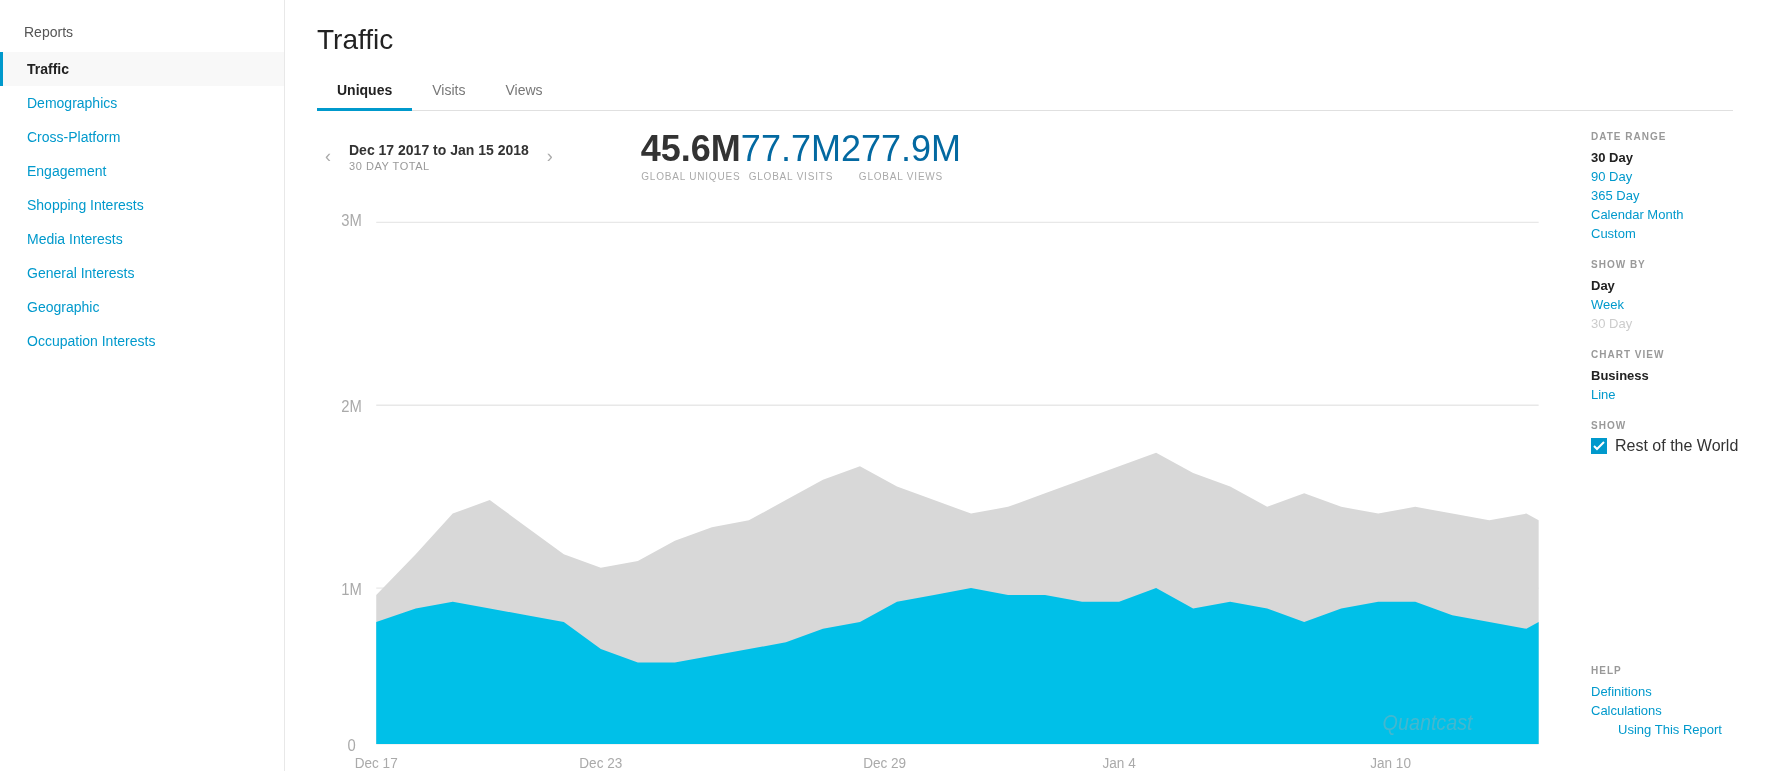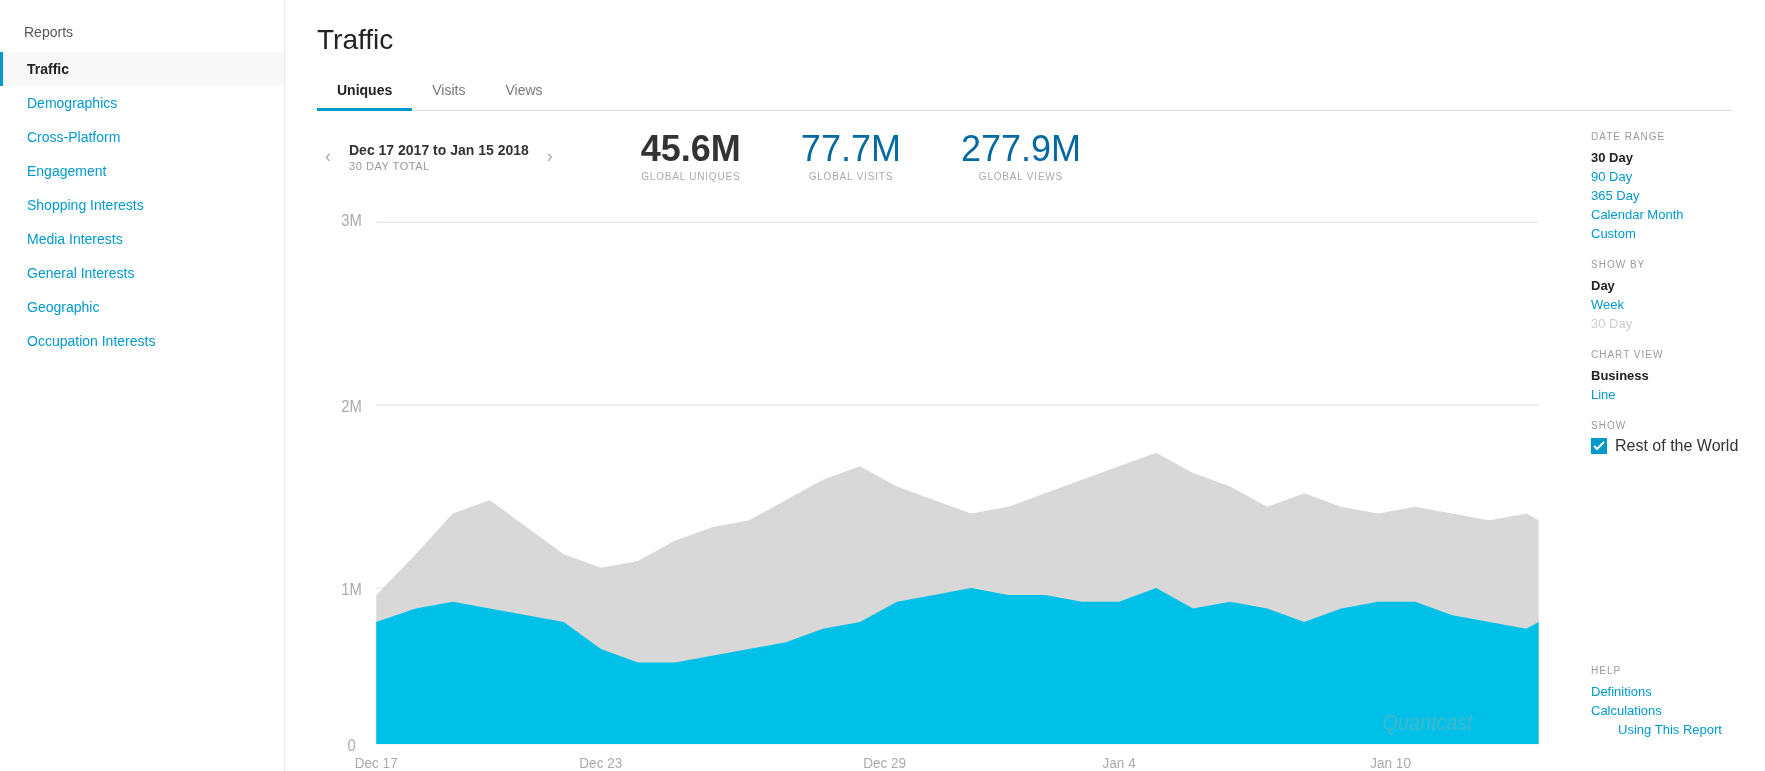--- a/index.html
+++ b/index.html
@@ -123,21 +123,20 @@
     }
     .date-sub {
       font-size: 11px;
       color: #999;
       letter-spacing: 0.05em;
       text-transform: uppercase;
       margin-top: 2px;
     }
     .stats-numbers {
       display: flex;
-      gap: 60px;
       margin-left: 80px;
     }
     .stat-item {
       display: flex;
       flex-direction: column;
       align-items: center;
     }
     .stat-value {
       font-size: 36px;
       font-weight: 700;
@@ -179,21 +178,21 @@
     }
     .panel-section {
       margin-bottom: 12px;
     }
     .panel-section-label {
       font-size: 10px;
       color: #999;
       letter-spacing: 0.1em;
       text-transform: uppercase;
       margin-bottom: 6px;
-      font-weight: 400;
+      font-weight: 700;
     }
     .panel-option {
       display: block;
       padding: 2px 0;
       color: #0099cc;
       cursor: pointer;
       font-size: 13px;
     }
     .panel-option.active {
       color: #222;

